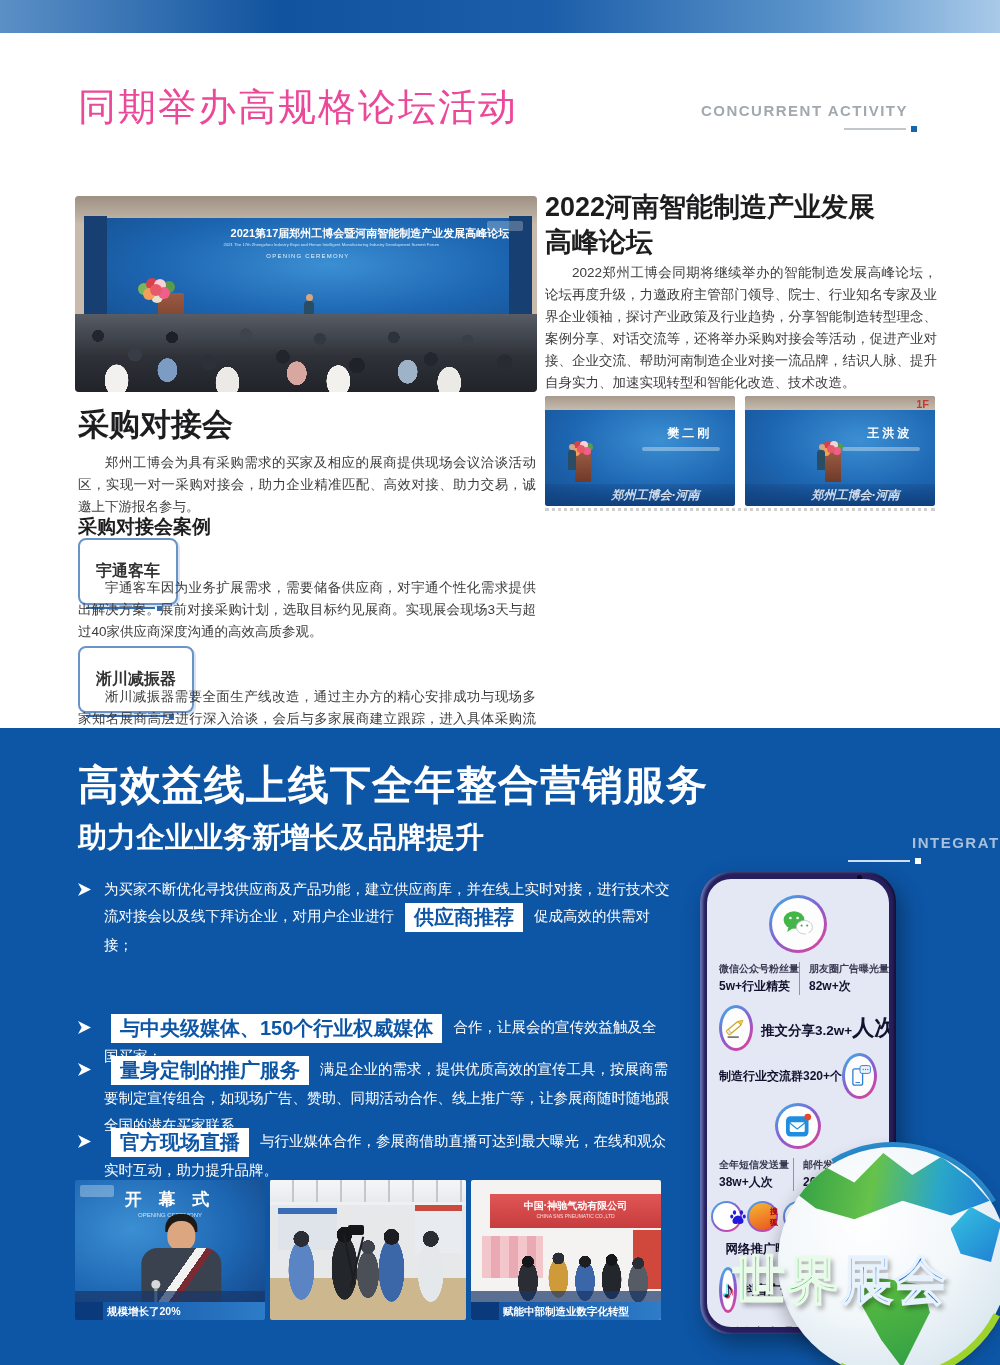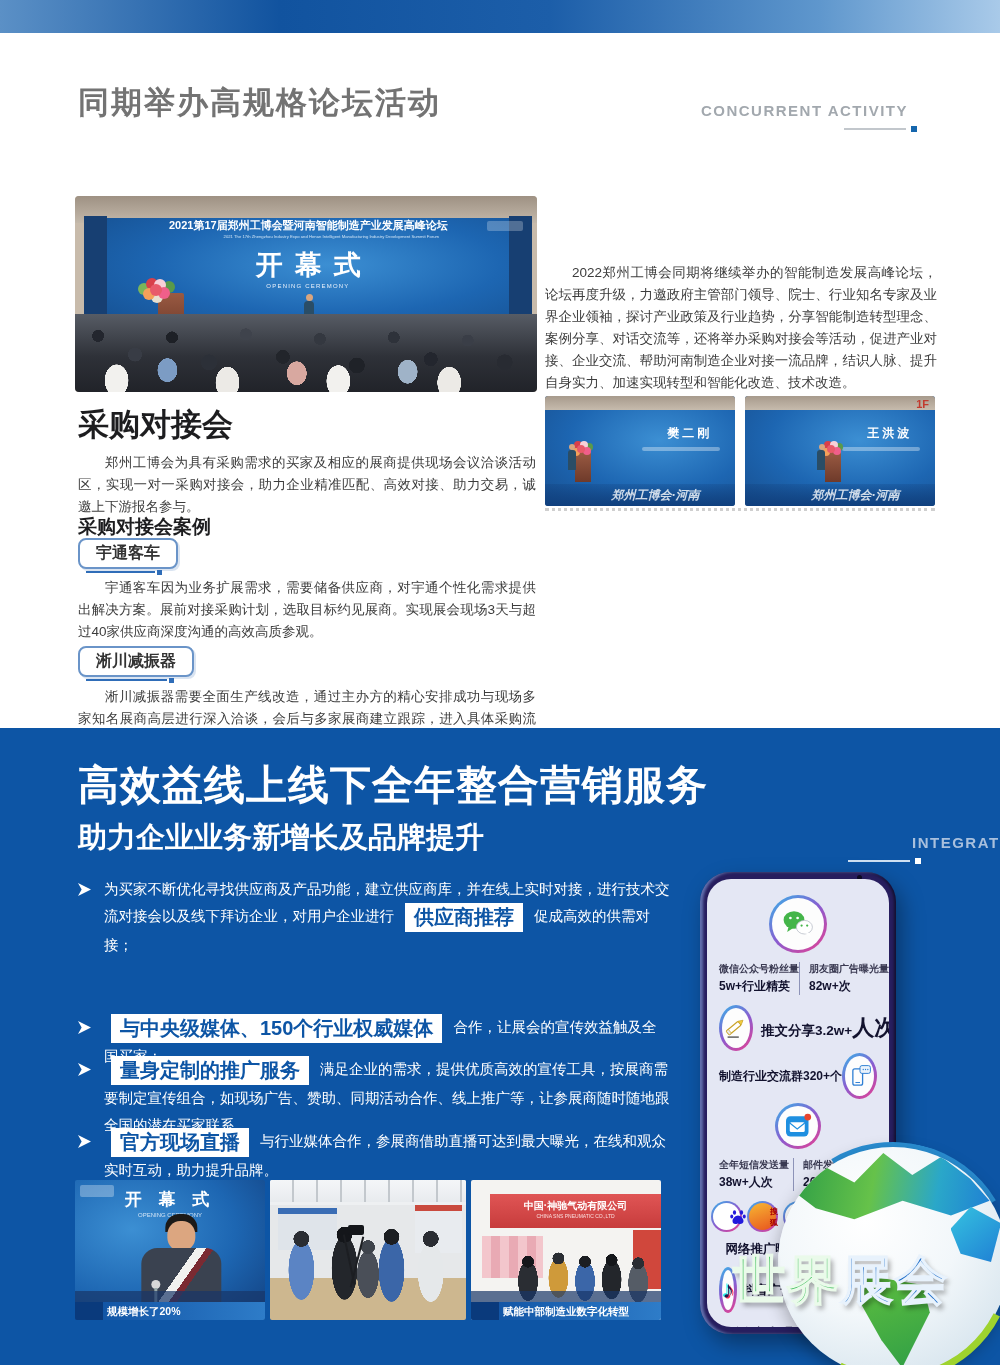--- a/index.html
+++ b/index.html
@@ -5,35 +5,35 @@
   html,body{margin:0;padding:0;background:#ffffff;}
   .page{position:relative;width:1000px;height:1365px;overflow:hidden;background:#ffffff;
         font-family:"Liberation Sans","DejaVu Sans",sans-serif;}
   .page *{box-sizing:border-box;position:absolute;}
 
   
   .topbar{left:0;top:0;width:1000px;height:33px;
     background:linear-gradient(90deg,#5b90c6 0%,#11539f 28%,#1c5ea9 55%,#5f97cd 82%,#a9cae9 100%);}
 
   
-  .h-title{left:78px;top:82px;font-size:31px;font-weight:700;color:#737373;letter-spacing:2px;white-space:nowrap;}
+  .h-title{left:78px;top:82px;font-size:38px;font-weight:400;color:#ec4899;letter-spacing:2px;white-space:nowrap;}
   .h-tag{right:92px;top:102px;text-align:right;color:#a2a8ae;font-size:15px;font-weight:600;letter-spacing:1.5px;white-space:nowrap;position:absolute;}
   .h-tag .lbl{position:static;}
   .h-tag .tag-line{position:absolute;right:2px;top:26px;width:62px;height:2px;background:#c2c7cc;}
   .h-tag .tag-line::after{content:'';position:absolute;right:-11px;top:-2px;width:6px;height:6px;background:#1566ad;}
   .h-sub{left:78px;top:140px;font-size:30px;font-weight:700;color:#1566ad;letter-spacing:1px;white-space:nowrap;}
 
   
   .photo-main{left:75px;top:196px;width:462px;height:196px;border-radius:4px;overflow:hidden;background:#c8bbab;}
   .pm-ceiling{left:0;top:0;width:100%;height:14%;background:linear-gradient(180deg,#9e9183,#c3b8aa);}
   .pm-side{top:10%;width:5%;height:60%;background:#173f72;}
   .pm-side.l{left:2%;} .pm-side.r{right:1%;}
   .pm-backdrop{left:7%;right:6%;top:11%;height:57%;text-align:center;
     background:radial-gradient(ellipse at 55% 42%,#3c8fd3 0%,#1d66b2 55%,#154f90 100%);}
-  .pm-banner{position:relative;margin-top:0;font-size:11px;font-weight:700;color:#fff;white-space:nowrap;}
+  .pm-banner{position:relative;margin-top:8px;font-size:11px;font-weight:700;color:#fff;white-space:nowrap;text-align:right;}
   .pm-banner-en{position:relative;margin-top:1px;font-size:10px;color:#cfe3f5;white-space:nowrap;transform:scale(.42);transform-origin:center top;}
   .pm-title{position:relative;margin-top:2px;font-size:27px;font-weight:800;color:#fff;letter-spacing:12px;text-indent:12px;}
   .pm-sub{position:relative;font-size:10px;color:#e8f1fb;letter-spacing:2px;transform:scale(.6);transform-origin:center top;}
   .pm-logo{right:3%;top:13%;width:36px;height:10px;background:rgba(255,255,255,.25);border-radius:2px;}
   .pm-podium{left:18%;bottom:30%;width:26px;height:40px;background:linear-gradient(180deg,#9a5a42,#6e3a2a);border-radius:2px;}
   .pm-flowers{left:16.2%;bottom:49%;width:12px;height:12px;border-radius:50%;background:#e85a6a;
     box-shadow:8px 3px 0 #f05f8a,-7px 4px 0 #f5a05a,4px -5px 0 #f8d0d8,-4px -6px 0 #d8404a,13px -3px 0 #5a9a4a,-12px -1px 0 #7ab55a,1px 7px 0 #e8e0d0;}
   .pm-speaker{left:49.5%;bottom:34%;width:10px;height:24px;background:#2a4d66;border-radius:4px 4px 0 0;}
   .pm-speaker::before{content:'';position:absolute;left:2px;top:-7px;width:7px;height:7px;border-radius:50%;background:#d9a57f;}
   .pm-crowd{left:0;bottom:0;width:100%;height:40%;
@@ -61,21 +61,21 @@
 
   
   .forum-h{left:545px;top:190px;width:352px;font-size:27px;font-weight:800;color:#1d1d1f;line-height:1.3;}
   .forum-p,.body-p{font-size:13.5px;color:#3c3c3c;line-height:1.63;text-align:justify;text-indent:2em;}
   .forum-p{left:545px;top:262px;width:392px;}
 
   
   .proc-h{left:78px;top:404px;font-size:31px;font-weight:800;color:#1d1d1f;}
   .proc-p{left:78px;top:452px;width:458px;}
   .cases-h{left:78px;top:514px;font-size:19px;font-weight:800;color:#1d1d1f;}
-  .case-badge{display:inline-block;border:2px solid #6a94c8;border-radius:8px;padding:3px 16px;
+  .case-badge{display:inline-block;border:2px solid #6a94c8;border-radius:8px;padding:21px 16px;
     font-size:16px;font-weight:700;color:#333;background:#fff;box-shadow:2px 2px 0 rgba(106,148,200,.25);}
   .case-badge::after{content:'';position:absolute;left:6px;bottom:-6px;width:72%;height:2px;background:#2f6db8;}
   .case-badge::before{content:'';position:absolute;bottom:-8px;left:calc(6px + 74%);width:5px;height:5px;background:#2f6db8;}
   .case1-badge{left:78px;top:538px;}
   .case1-p{left:78px;top:577px;width:458px;}
   .case2-badge{left:78px;top:646px;}
   .case2-p{left:78px;top:686px;width:458px;}
 
   
   .photo-speaker{top:396px;width:190px;height:110px;border-radius:3px;overflow:hidden;
@@ -288,30 +288,30 @@
     <span class="tag-line"></span>
   </div>
 
   <div class="photo-main">
     <div class="pm-ceiling"></div>
     <div class="pm-side l"></div>
     <div class="pm-side r"></div>
     <div class="pm-backdrop">
       <div class="pm-banner">2021第17届郑州工博会暨河南智能制造产业发展高峰论坛</div>
       <div class="pm-banner-en">2021 The 17th Zhengzhou Industry Expo and Henan Intelligent Manufacturing Industry Development Summit Forum</div>
-      <div class="pm-title">开幕式</div>
       <div class="pm-sub">OPENING CEREMONY</div>
     </div>
     <div class="pm-logo"></div>
     <div class="pm-podium"></div>
     <div class="pm-flowers"></div>
     <div class="pm-speaker"></div>
     <div class="pm-crowd"></div>
   </div>
 
+  <div class="forum-h">2022河南智能制造产业发展高峰论坛</div>
   <div class="forum-p body-p">2022郑州工博会同期将继续举办的智能制造发展高峰论坛，论坛再度升级，力邀政府主管部门领导、院士、行业知名专家及业界企业领袖，探讨产业政策及行业趋势，分享智能制造转型理念、案例分享、对话交流等，还将举办采购对接会等活动，促进产业对接、企业交流、帮助河南制造企业对接一流品牌，结识人脉、提升自身实力、加速实现转型和智能化改造、技术改造。</div>
 
   <div class="proc-h">采购对接会</div>
   <div class="proc-p body-p">郑州工博会为具有采购需求的买家及相应的展商提供现场会议洽谈活动区，实现一对一采购对接会，助力企业精准匹配、高效对接、助力交易，诚邀上下游报名参与。</div>
   <div class="cases-h">采购对接会案例</div>
 
   <div class="case1-badge case-badge">宇通客车</div>
   <div class="case1-p body-p">宇通客车因为业务扩展需求，需要储备供应商，对宇通个性化需求提供出解决方案。展前对接采购计划，选取目标约见展商。实现展会现场3天与超过40家供应商深度沟通的高效高质参观。</div>
   <div class="case2-badge case-badge">淅川减振器</div>
   <div class="case2-p body-p">淅川减振器需要全面生产线改造，通过主办方的精心安排成功与现场多家知名展商高层进行深入洽谈，会后与多家展商建立跟踪，进入具体采购流程。</div>

